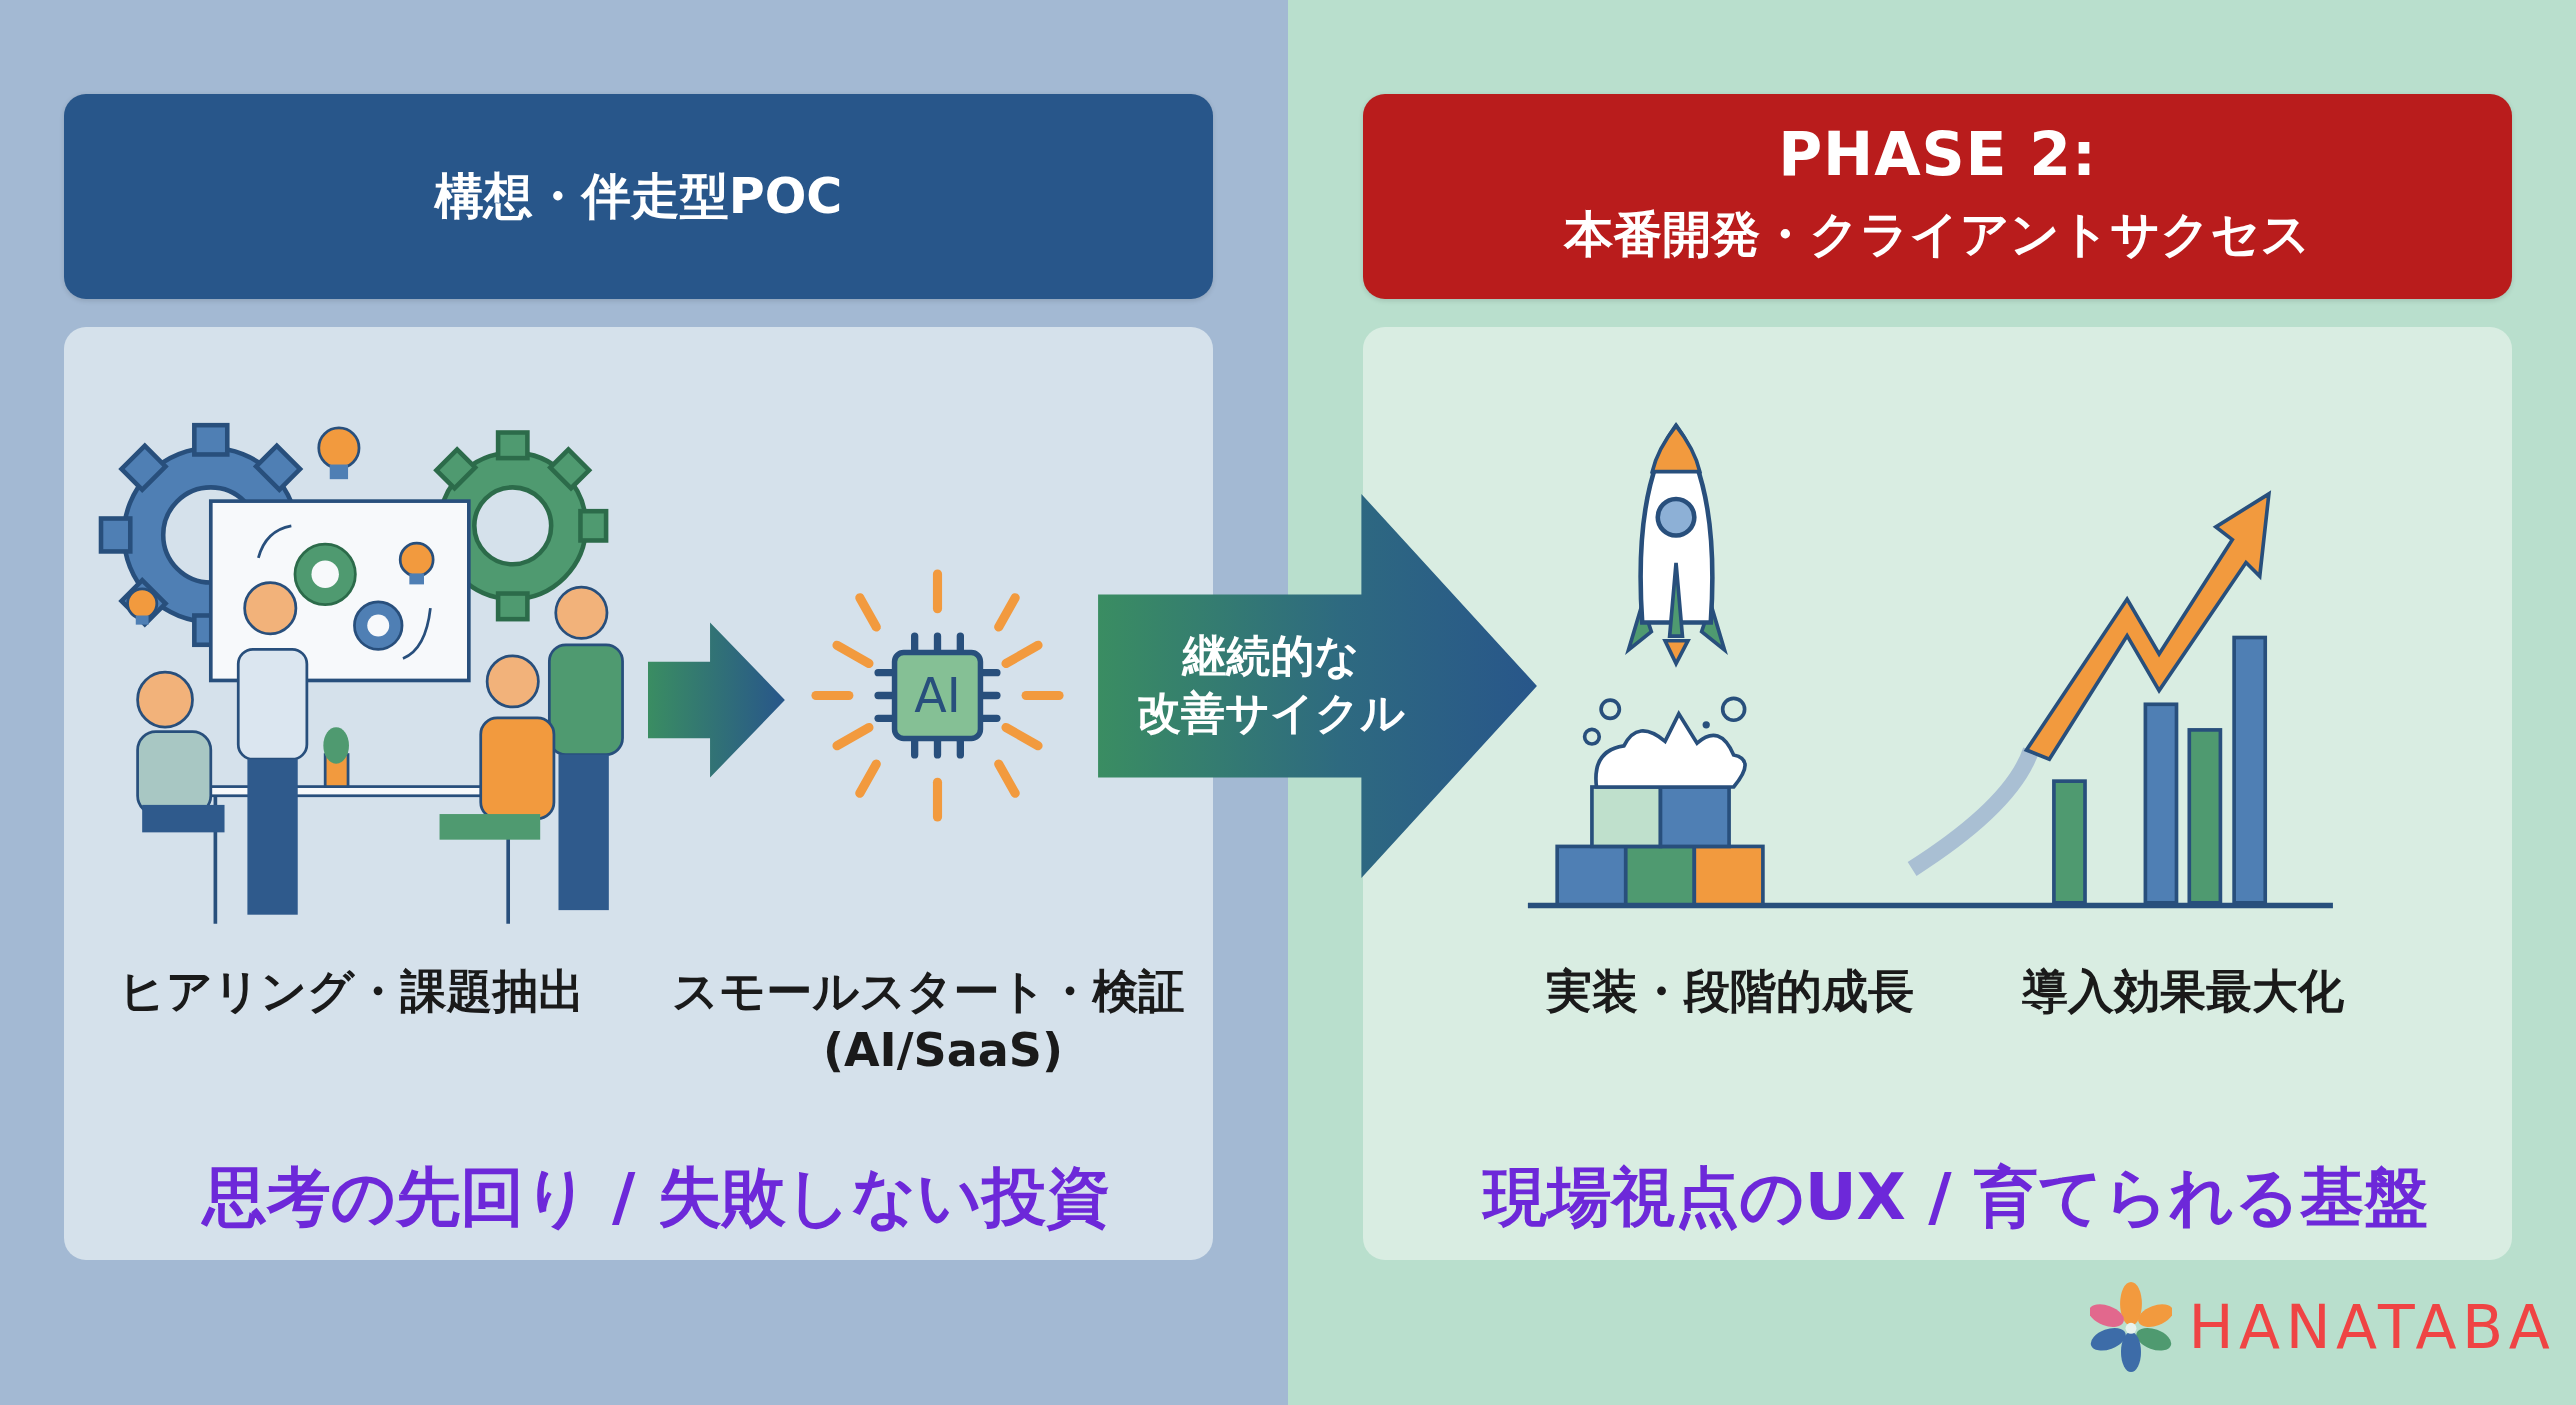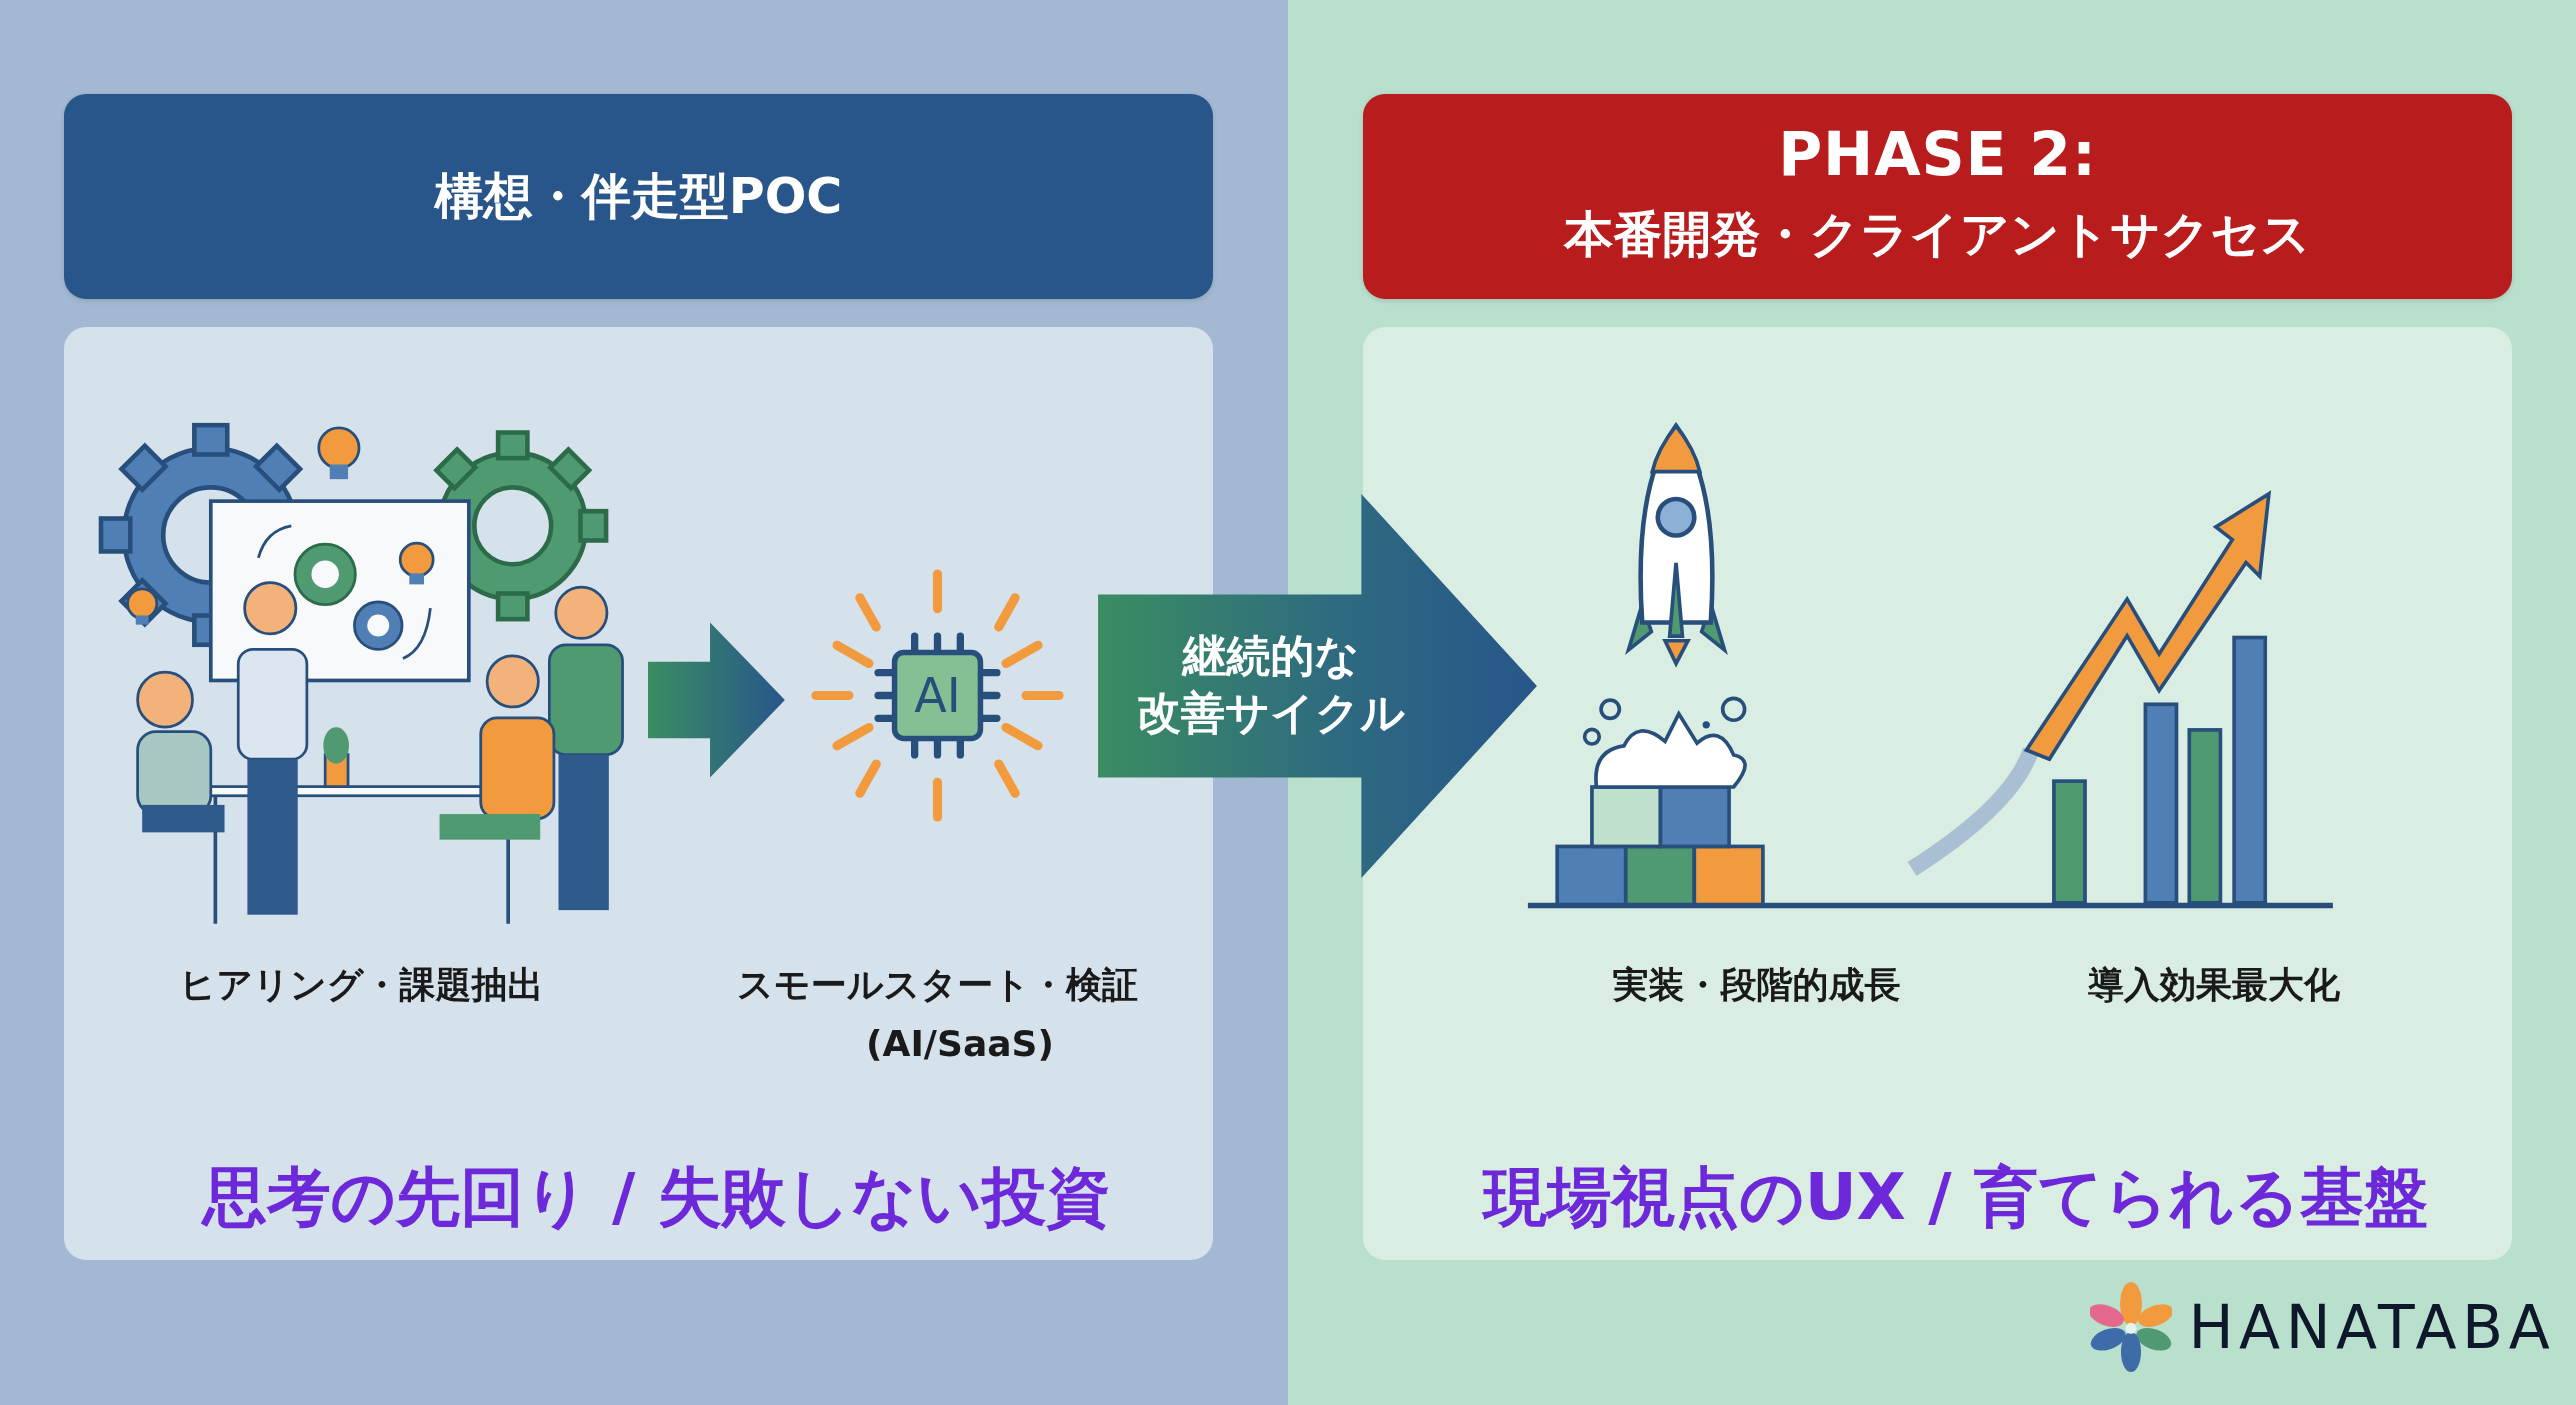--- a/index.html
+++ b/index.html
@@ -21,35 +21,35 @@
   .ph1 { left:64px; width:1149px; background:#28568a; }
   .ph2 { left:1363px; width:1149px; background:#b91c1c; }
 
   .card {
     position:absolute; top:327px; height:933px; width:1149px; border-radius:22px;
   }
   .card1 { left:64px; background:#d5e1eb; }
   .card2 { left:1363px; background:#d9ede2; }
 
   .label {
-    position:absolute; font-weight:bold; color:#1a1a1a; font-size:36px; white-space:nowrap;
-    text-align:center;
+    position:absolute; font-weight:bold; color:#1a1a1a; font-size:46px; white-space:nowrap;
+    text-align:left;
   }
   .tagline { position:absolute; font-weight:bold; color:#6d28d9; font-size:64px; white-space:nowrap; text-align:center;margin-left:18px; }
 
   svg.illus { position:absolute; overflow:visible; }
 
   .big-arrow { position:absolute; left:1098px; top:494px; width:439px; height:384px; }
   .big-arrow-text {
     position:absolute; left:1111px; top:627px; width:320px; text-align:center;
     color:#fff; font-size:44px; line-height:57px; font-weight:bold;
   }
 
   .logo { position:absolute; left:2090px; top:1281px; height:91px; display:flex; align-items:center; }
-  .logo-text { font-family:"DejaVu Sans", sans-serif; font-size:60px; letter-spacing:5.5px; color:#0f172a; margin-left:16.5px;text-align:center; }
+  .logo-text { font-family:"DejaVu Sans", sans-serif; font-size:60px; letter-spacing:5.5px; color:#ef4444; margin-left:16.5px;text-align:center; }
 </style>
 </head>
 <body>
 
 <div class="bg-left"></div>
 <div class="bg-right"></div>
 
 <div class="phase-header ph1">
   <div class="line2">構想・伴走型POC</div>
 </div>

